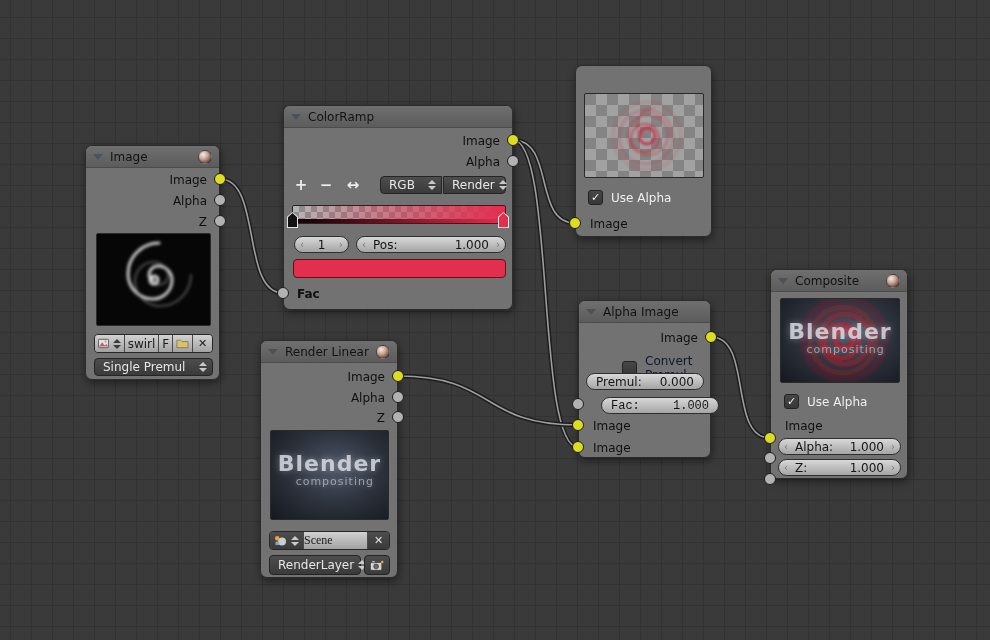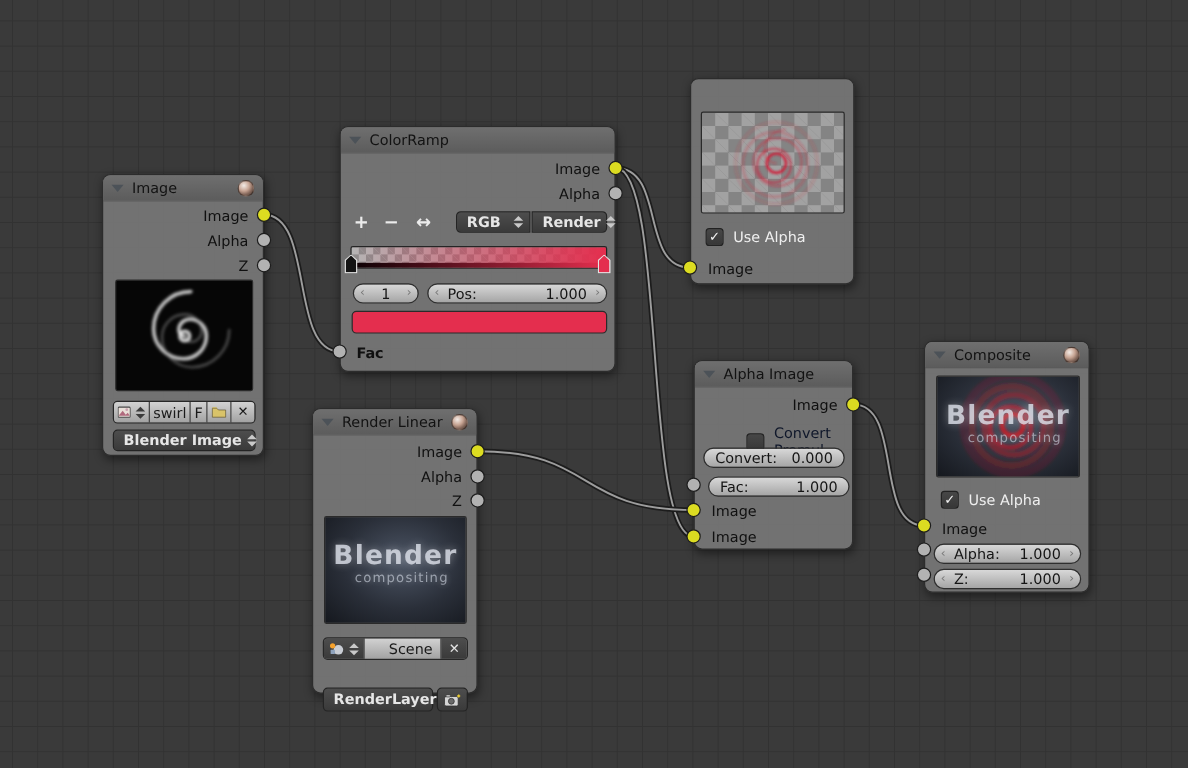--- a/index.html
+++ b/index.html
@@ -93,21 +93,21 @@
   .slider .val-center { margin: 0 auto; }
 
   
   .dselect {
     position: absolute; height: 18px; border-radius: 4px;
     background: linear-gradient(#4d4d4d, #3a3a3a);
     border: 1px solid #242424;
     display: flex; align-items: center; font-size: 12px; color: #e6e6e6;
     padding: 0 5px;
   }
-  .dselect .txt { margin-right: auto; padding-left: 3px; white-space: nowrap; font-weight: bold; }
+  .dselect .txt { margin-right: auto; padding-left: 3px; white-space: nowrap; }
   .updown { display: flex; flex-direction: column; align-items: center; gap: 2px; margin-left: 4px; }
   .updown i { display: block; width: 0; height: 0; border-left: 4px solid transparent; border-right: 4px solid transparent; }
   .updown i.up { border-bottom: 4px solid #c9c9c9; }
   .updown i.dn { border-top: 4px solid #c9c9c9; }
   .updown.darkarrows i.up { border-bottom-color: #3c3c3c; }
   .updown.darkarrows i.dn { border-top-color: #3c3c3c; }
 
   .checkbox {
     width: 15px; height: 15px; border-radius: 3px;
     background: linear-gradient(#474747, #373737);
@@ -212,21 +212,21 @@
             <path d="M1,2 L5,2 L6.5,3.5 L13,3.5 L13,10 L1,10 Z" fill="#d9c369" stroke="#5a5030" stroke-width="0.6"></path>
             <path d="M1,2 L1,1 L4.6,1 L5.6,2 Z" fill="#cdb75d"></path>
           </svg>
       </div>
       <div class="seg" style="width:20px;">
           <span class="xmark">✕</span>
         </div>
     </div>
 
     <div class="dselect" style="left:8px; top:212px; width:119px;">
-      <span class="txt">Blender Image</span>
+      <span class="txt">Single Premul</span>
       <span class="updown">
           <i class="up"></i>
           <i class="dn"></i>
         </span>
     </div>
   </div>
 
   <div class="node" style="left:283px; top:105px; width:230px; height:205px;">
     <div class="node-header">
       <span class="tri-collapse"></span>
@@ -321,27 +321,27 @@
         <svg width="13" height="11" viewBox="0 0 13 11">
             <circle cx="8" cy="6.5" r="4" fill="#c9cdd4"></circle>
             <circle cx="3.2" cy="3.2" r="2.2" fill="#f5a12c"></circle>
             <rect x="1.5" y="6.5" width="3.6" height="3.6" rx="0.5" fill="#8fa3bd"></rect>
           </svg>
         <span class="updown">
             <i class="up"></i>
             <i class="dn"></i>
           </span>
       </div>
-      <div class="seg" style="width:64px; justify-content:flex-start; padding-left:20px;">Scene</div>
+      <div class="seg" style="width:64px; justify-content:flex-start; padding-left:0;font-family:Liberation Serif, serif;">Scene</div>
       <div class="seg dark" style="width:21px;">
           <span class="xmark">✕</span>
         </div>
     </div>
 
-    <div style="position:absolute; left:8px; top:214px; width:97px; height:20px;margin-top:18px;">
+    <div style="position:absolute; left:8px; top:214px; width:97px; height:20px;">
       <div class="dselect" style="left:0; top:0; width:92px; height:20px;">
         <span class="txt">RenderLayer</span>
         <span class="updown">
             <i class="up"></i>
             <i class="dn"></i>
           </span>
       </div>
       <div class="dselect" style="left:95px; top:0; width:26px; height:20px; justify-content:center;">
         <svg width="16" height="13" viewBox="0 0 16 13">
             <rect x="0.5" y="3" width="13" height="9" rx="1.5" fill="#d6d6d6" stroke="#2d2d2d" stroke-width="0.7"></rect>
@@ -359,33 +359,33 @@
       <span class="node-title">Alpha Image</span>
     </div>
     <span class="io-label io-right" style="top:30px;">Image</span>
 
     <div class="chk-row" style="left:9px; top:53px; color:#0f172a;margin-left:34px;">
       <span class="checkbox"></span>
       <span>Convert Premul</span>
     </div>
 
     <div class="slider" style="left:7px; top:72px; width:118px;">
-      <span class="lbl">Convert:</span>
+      <span class="lbl">Premul:</span>
       <span class="val">0.000</span>
     </div>
-    <div class="slider" style="left:11px; top:96px; width:118px;">
+    <div class="slider" style="left:22px; top:96px; width:118px;font-family:Liberation Mono, monospace;">
       <span class="lbl">Fac:</span>
       <span class="val">1.000</span>
     </div>
 
     <span class="io-label" style="left:14px; top:118px;">Image</span>
     <span class="io-label" style="left:14px; top:140px;">Image</span>
   </div>
 
-  <div class="node" style="left:770px; top:284px; width:138px; height:210px;">
+  <div class="node" style="left:770px; top:269px; width:138px; height:210px;">
     <div class="node-header">
       <span class="tri-collapse"></span>
       <span class="node-title">Composite</span>
       <span class="sphere-icon"></span>
     </div>
     <div class="thumb thumb-render" style="left:9px; top:28px; width:120px; height:85px;">
       <svg width="120" height="85" viewBox="0 0 120 85" style="z-index:1;">
         <defs>
             <filter id="bl3">
               <feGaussianBlur stdDeviation="1.3"></feGaussianBlur>

